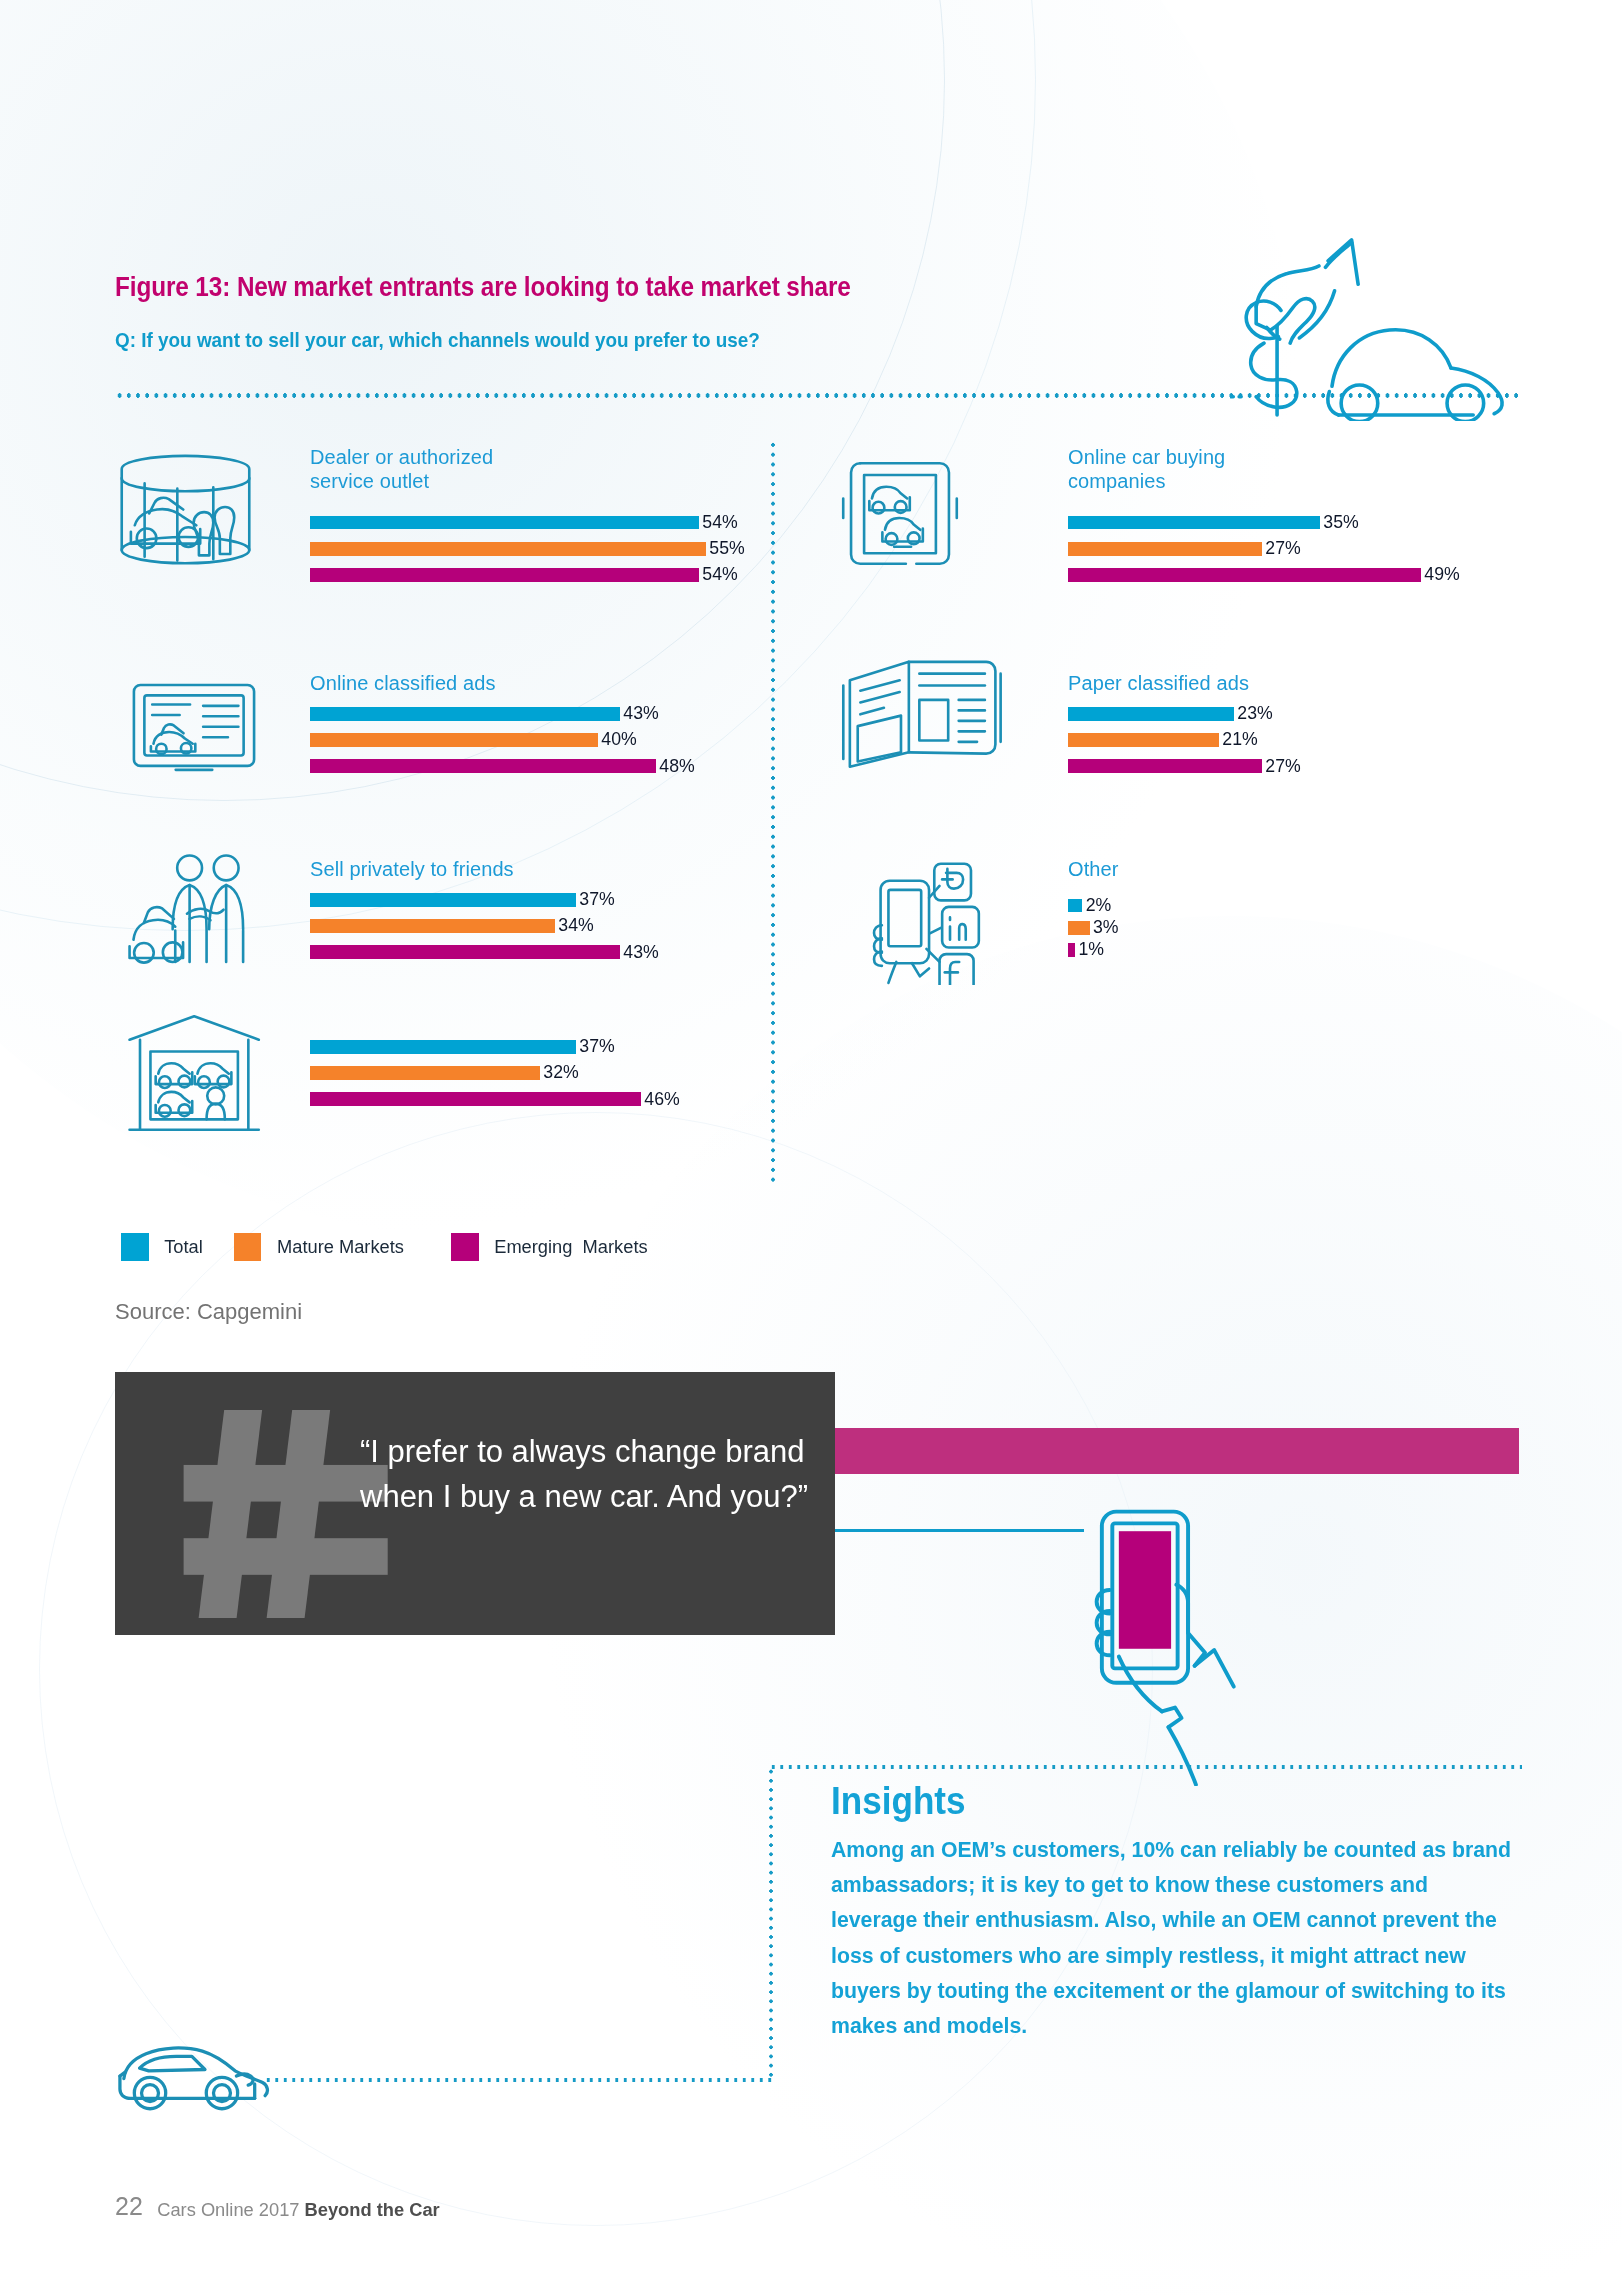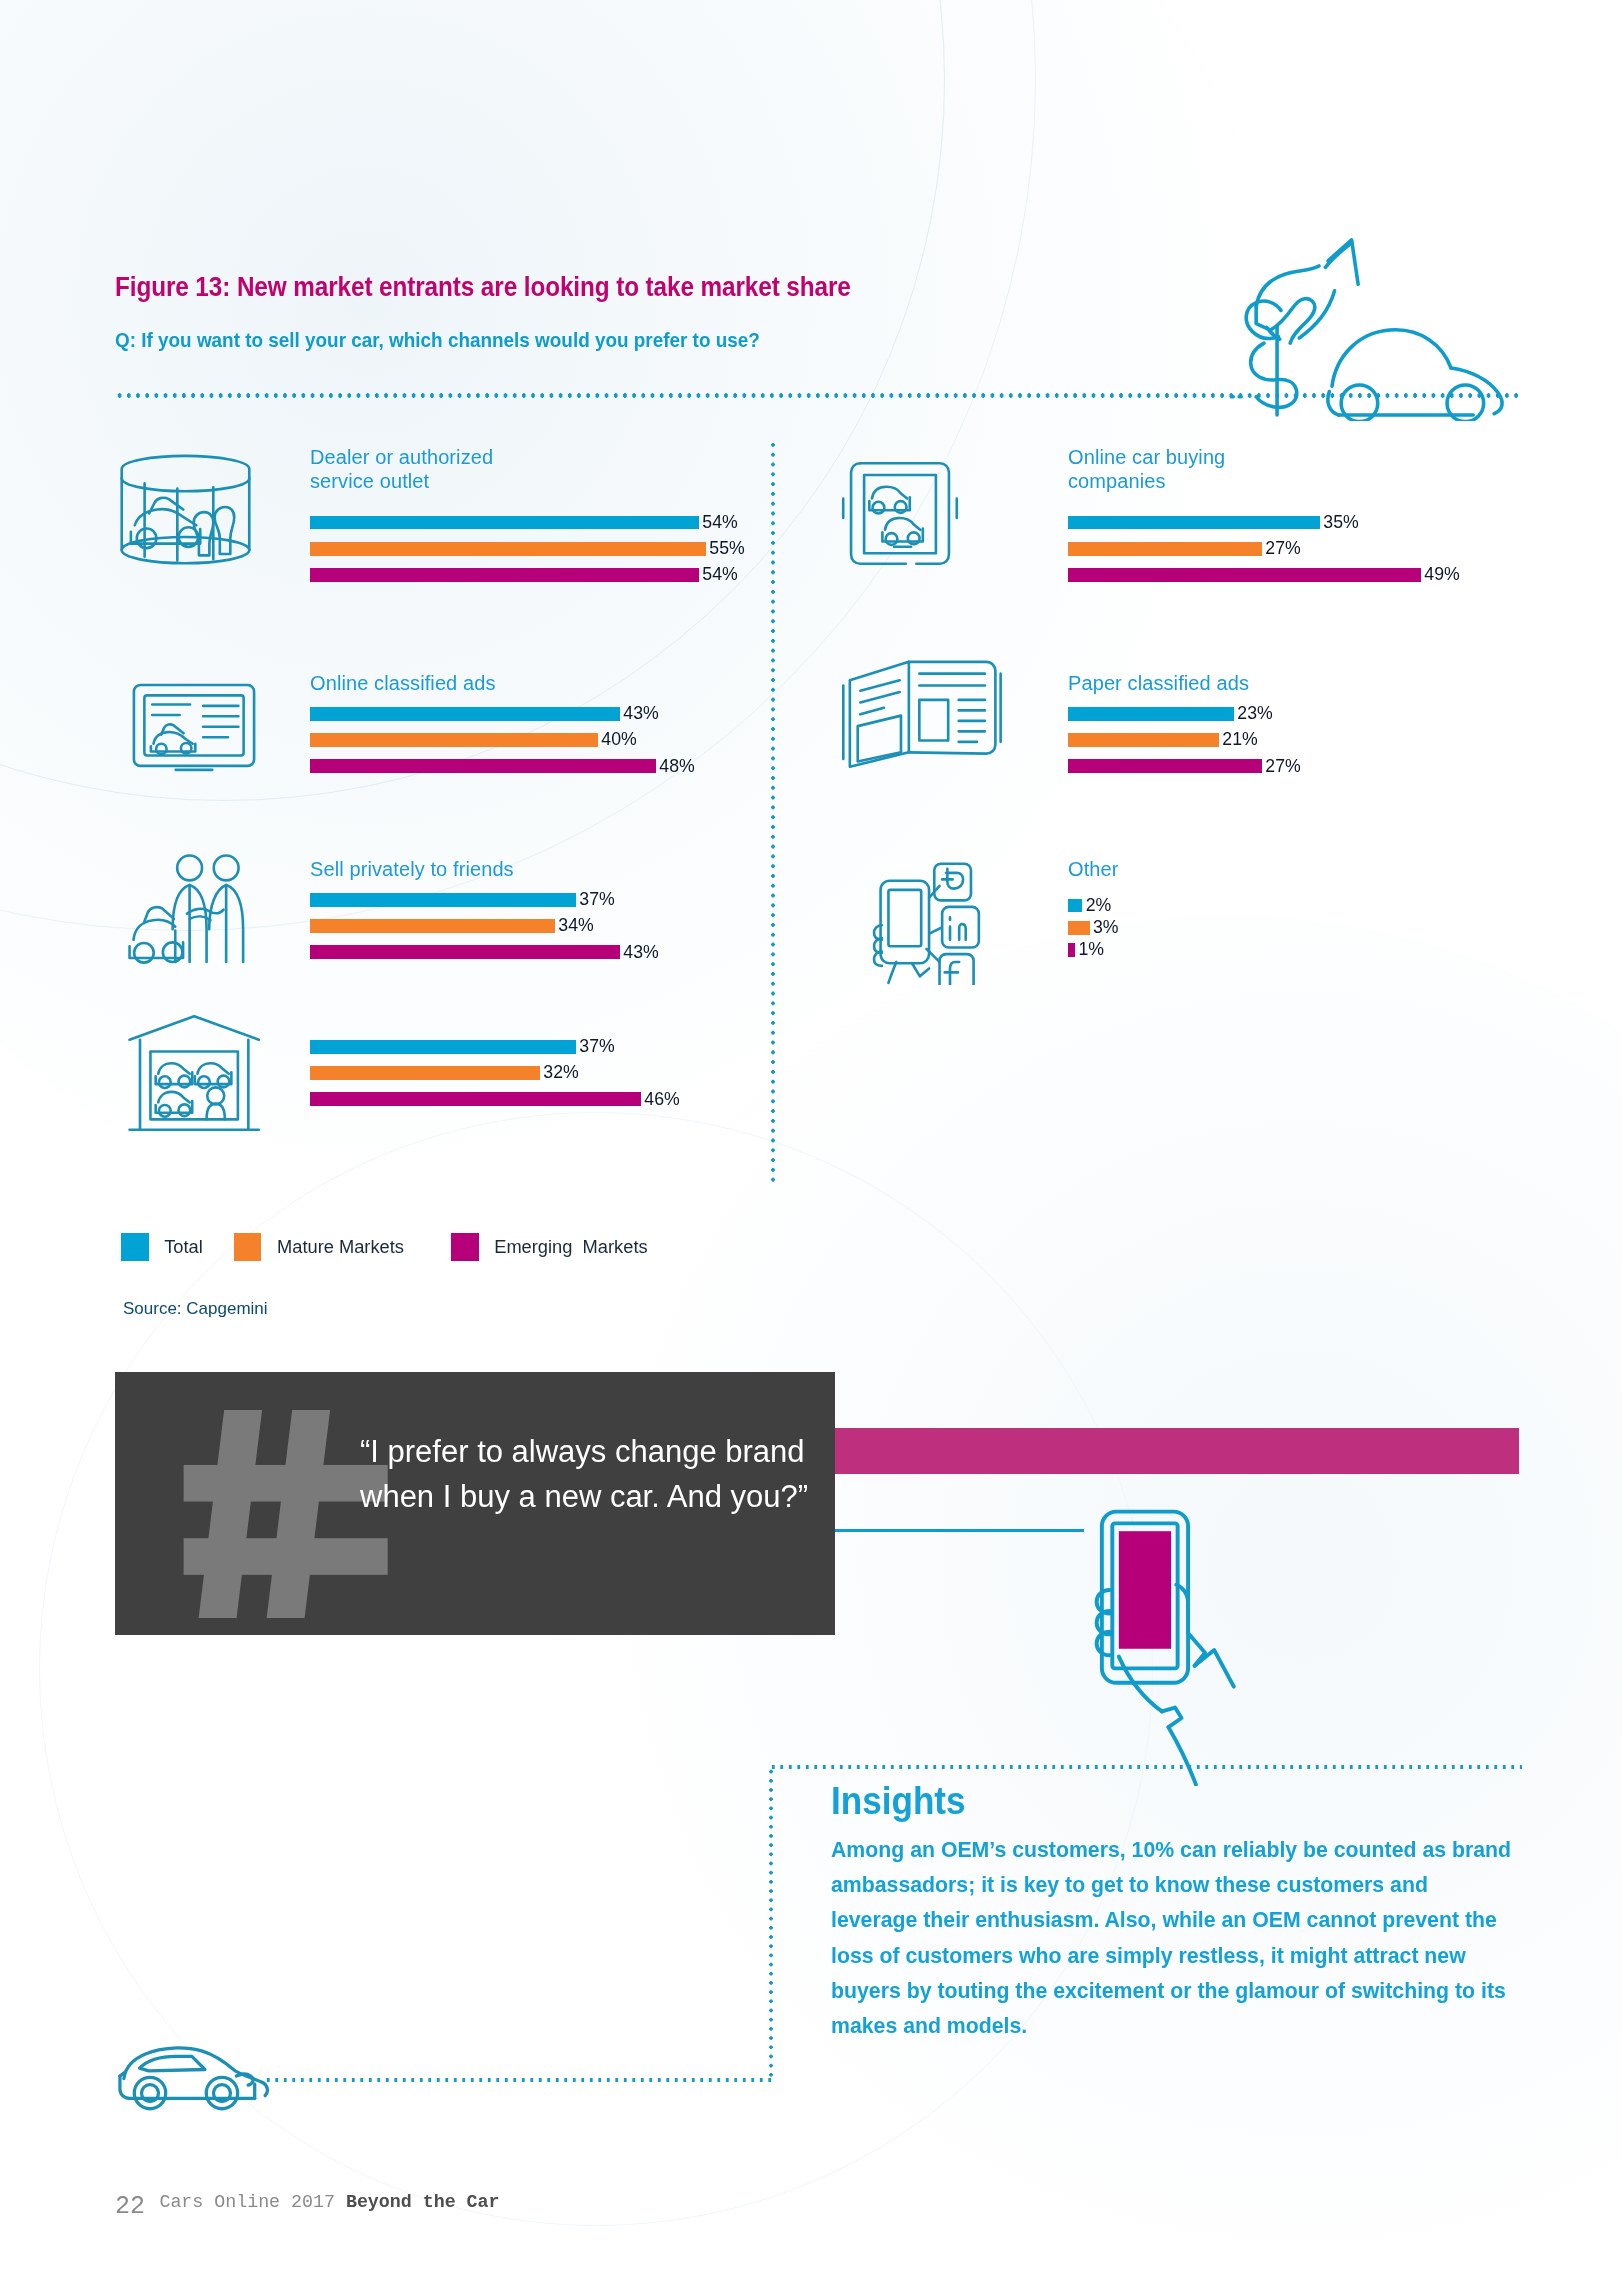--- a/index.html
+++ b/index.html
@@ -80,22 +80,22 @@
   .legend{position:absolute;left:121px;top:1233px;display:flex;align-items:flex-end;}
   .leg-item{display:flex;align-items:center;}
   .leg-sw{width:27.5px;height:27.5px;display:block;}
   .leg-sw.c0{background:#00A3D3;}
   .leg-sw.c1{background:#F5822A;}
   .leg-sw.c2{background:#B5007A;}
   .leg-lbl{font-size:18.3px;color:#1B2A3A;margin-left:15.7px;white-space:pre;}
   .leg-gap1{width:31px;}
   .leg-gap2{width:47px;}
   .source{
-    position:absolute;left:123px;top:1299px;
-    font-size:17px;color:#0c4a6e;
+    position:absolute;left:115px;top:1299px;
+    font-size:22px;color:#737373;
   }
 
   
   .magenta-band{
     position:absolute;left:834px;top:1428px;width:685px;height:46px;
     background:#BE2F7E;
   }
   .quote-box{
     position:absolute;left:115px;top:1372px;width:720px;height:263px;
     background:#404040;overflow:hidden;
@@ -135,21 +135,21 @@
     font-size:39px;font-weight:bold;color:#14A2D6;
     transform:scaleX(.9);transform-origin:left center;
   }
   .ins-body{
     position:absolute;left:831px;top:1832px;width:692px;
     font-size:21.6px;line-height:1.63;font-weight:bold;color:#14A2D6;
     transform:scaleX(.985);transform-origin:left top;
   }
 
   
-  .footer{position:absolute;left:115px;top:2192px;display:flex;align-items:flex-start;font-family:Liberation Mono, monospace;}
+  .footer{position:absolute;left:115px;top:2192px;display:flex;align-items:flex-end;}
   .fpage{font-size:25px;color:#8A8A8A;font-weight:400;}
   .fdoc{font-size:18.3px;color:#8A8A8A;margin-left:14.4px;}
   .fdoc b{color:#4E4E4E;}
 </style>
 </head>
 <body>
 
 <div class="bg-wash">
   <div class="bg-arc arc1"></div>
   <div class="bg-arc arc2"></div>

